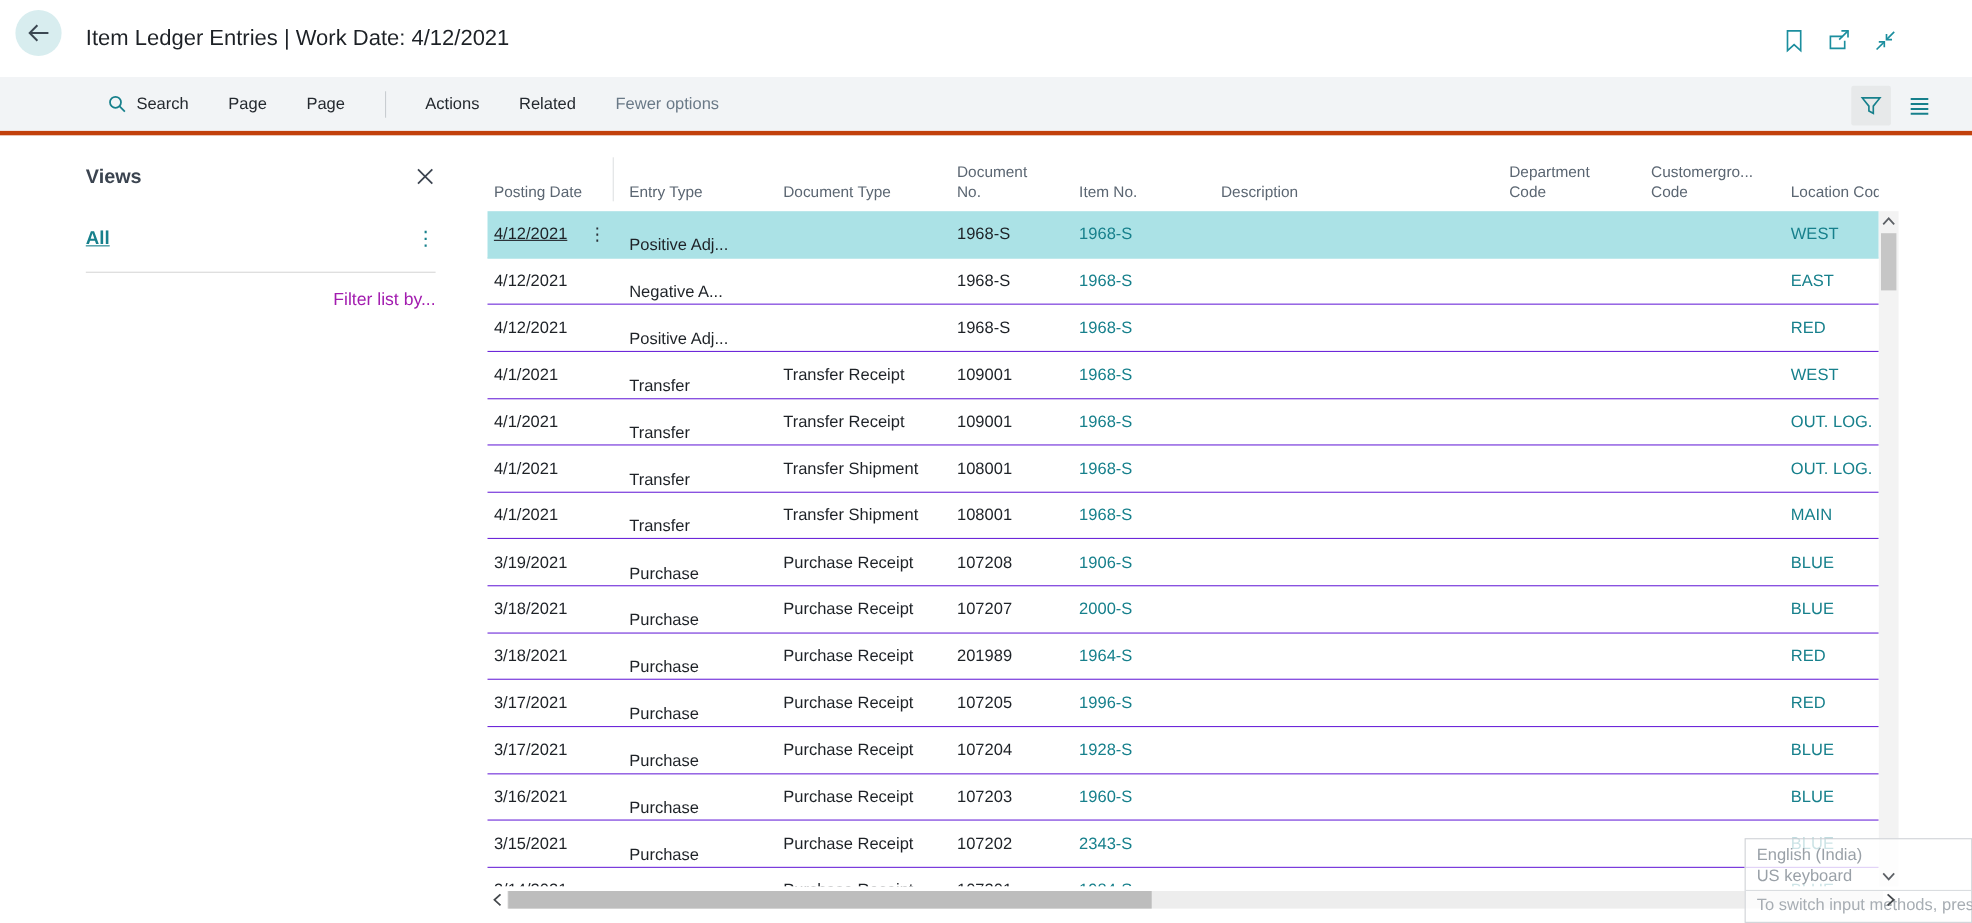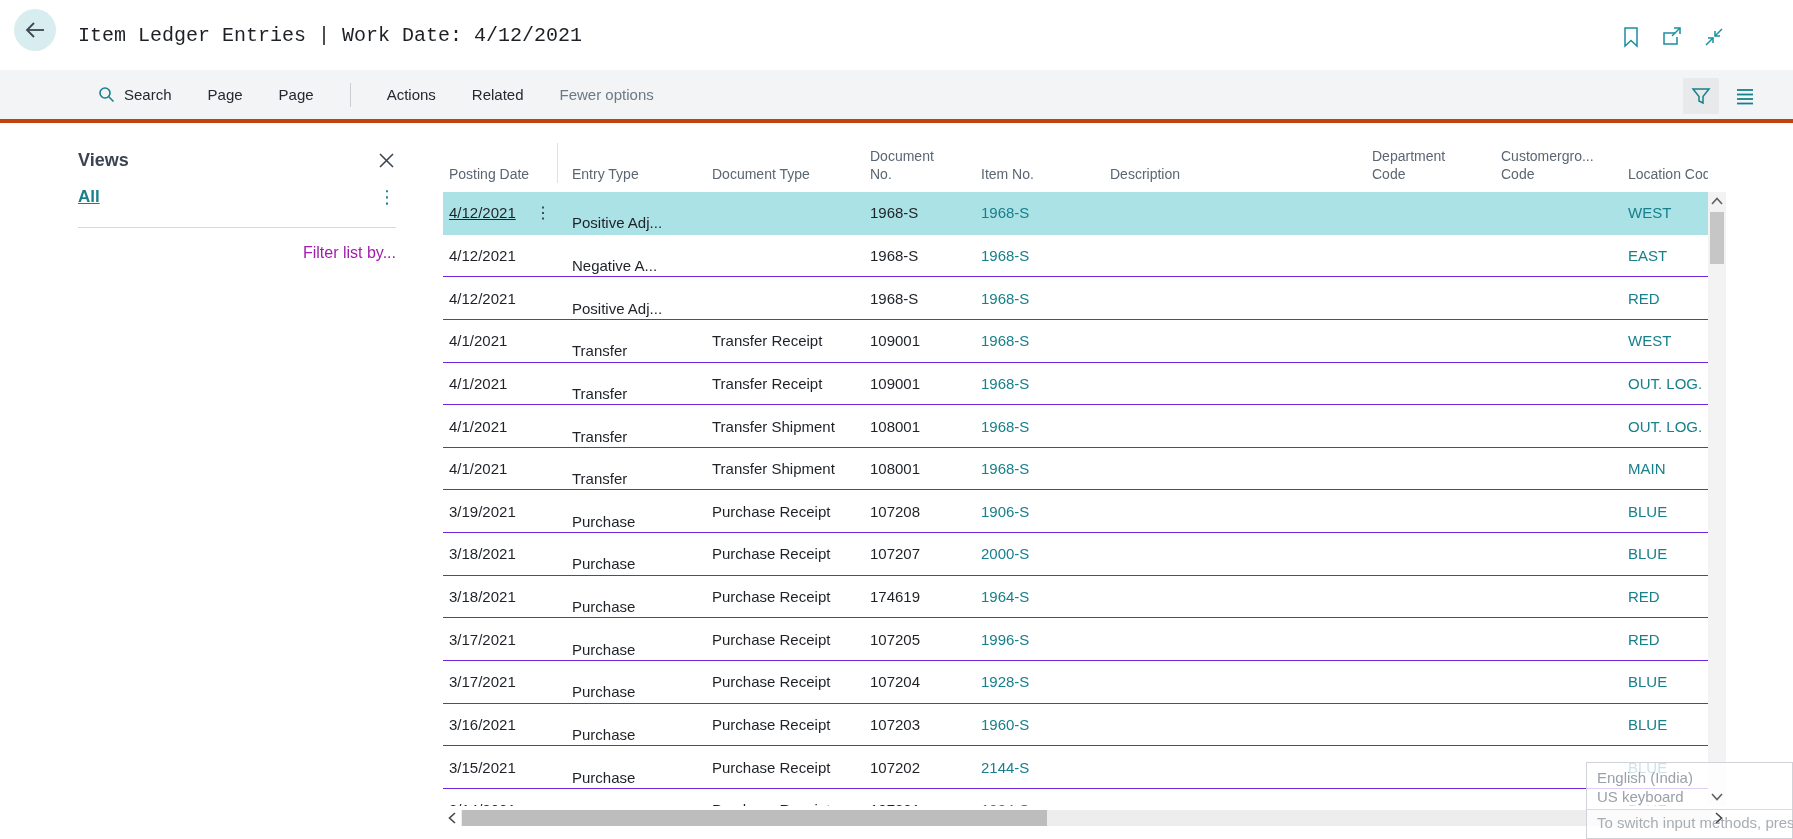--- a/index.html
+++ b/index.html
@@ -5,21 +5,21 @@
   * { box-sizing: border-box; margin: 0; padding: 0; }
   html,body { width:1793px; height:839px; }
   body {
     position: relative;
     font-family: "Liberation Sans", sans-serif;
     background: #ffffff;
     overflow: hidden;
     color: #1e2227;
   }
   
-  .top-header { position:absolute; left:0; top:0; width:100%; height:70px; background:#fff;font-family:Liberation Mono, monospace; }
+  .top-header { position:absolute; left:0; top:0; width:100%; height:70px; background:#fff; }
   .back-btn {
     position:absolute; left:14px; top:9px; width:42px; height:42px; border-radius:50%;
     background:#d8edef; display:flex; align-items:center; justify-content:center; cursor:pointer;
   }
   .page-title { position:absolute; left:78px; top:24px; font-size:20px; color:#1d2126; white-space:nowrap; }
   .hdr-icon { position:absolute; top:24px; width:26px; height:26px; display:flex; align-items:center; justify-content:center; cursor:pointer; }
   .hdr-bookmark { left:1618px; }
   .hdr-open    { left:1659px; }
   .hdr-collapse{ left:1701px; }
 
@@ -34,21 +34,21 @@
   .ab-fewer { color:#6a7987; }
   .ab-right { position:absolute; right:30px; top:8px; display:flex; gap:8px; }
   .ab-iconbtn { width:36px; height:36px; display:flex; align-items:center; justify-content:center; cursor:pointer; border-radius:2px; }
   .ab-iconbtn.active { background:#e7e9ea; }
 
   
   .views { position:absolute; left:78px; top:150px; width:318px;text-align:right; }
   .views-head { display:flex; justify-content:space-between; align-items:center; }
   .views-title { font-size:18px; font-weight:bold; color:#3b4450; }
   .views-close { cursor:pointer; width:20px; height:20px; display:flex; align-items:center; justify-content:center; }
-  .views-item { margin-top:16px; display:flex; justify-content:space-between; align-items:center; }
+  .views-item { margin-top:36px; display:flex; justify-content:space-between; align-items:center; }
   .views-item-label { font-size:17px; font-weight:bold; color:#17808c; text-decoration:underline; cursor:pointer; }
   .views-item-menu { color:#17808c; font-size:18px; cursor:pointer; line-height:14px; }
   .views-divider { margin-top:20px; border-top:1px solid #d8d8d8; }
   .views-filter { margin-top:16px; font-size:16px; color:#a21caf; cursor:pointer; }
 
   
   .grid { position:absolute; left:443px; top:125px; width:1265px; height:681px; overflow:hidden; background:#fff; }
   .thead { height:67px; display:flex; align-items:flex-end; padding-bottom:9px; font-size:14px; color:#5b6672; }
   .th { line-height:18px; white-space:nowrap; cursor:pointer; }
   .tr { display:flex; align-items:center; height:42.65px; border-bottom:1px solid #6d28d9; font-size:15px; color:#1e2227; cursor:pointer; }
@@ -320,21 +320,21 @@
         <div class="td c-desc"></div>
         <div class="td c-dept"></div>
         <div class="td c-cust"></div>
         <div class="td c-loc link">BLUE</div>
       </div>
       <div class="tr">
         <div class="td c-date">3/18/2021</div>
         <div class="td c-menu"></div>
         <div class="td c-entry">Purchase</div>
         <div class="td c-doctype">Purchase Receipt</div>
-        <div class="td c-docno">174619</div>
+        <div class="td c-docno">201989</div>
         <div class="td c-item link">1964-S</div>
         <div class="td c-desc"></div>
         <div class="td c-dept"></div>
         <div class="td c-cust"></div>
         <div class="td c-loc link">RED</div>
       </div>
       <div class="tr">
         <div class="td c-date">3/17/2021</div>
         <div class="td c-menu"></div>
         <div class="td c-entry">Purchase</div>
@@ -369,21 +369,21 @@
         <div class="td c-dept"></div>
         <div class="td c-cust"></div>
         <div class="td c-loc link">BLUE</div>
       </div>
       <div class="tr">
         <div class="td c-date">3/15/2021</div>
         <div class="td c-menu"></div>
         <div class="td c-entry">Purchase</div>
         <div class="td c-doctype">Purchase Receipt</div>
         <div class="td c-docno">107202</div>
-        <div class="td c-item link">2144-S</div>
+        <div class="td c-item link">2343-S</div>
         <div class="td c-desc"></div>
         <div class="td c-dept"></div>
         <div class="td c-cust"></div>
         <div class="td c-loc link">BLUE</div>
       </div>
       <div class="tr">
         <div class="td c-date">3/14/2021</div>
         <div class="td c-menu"></div>
         <div class="td c-entry">Purchase</div>
         <div class="td c-doctype">Purchase Receipt</div>

